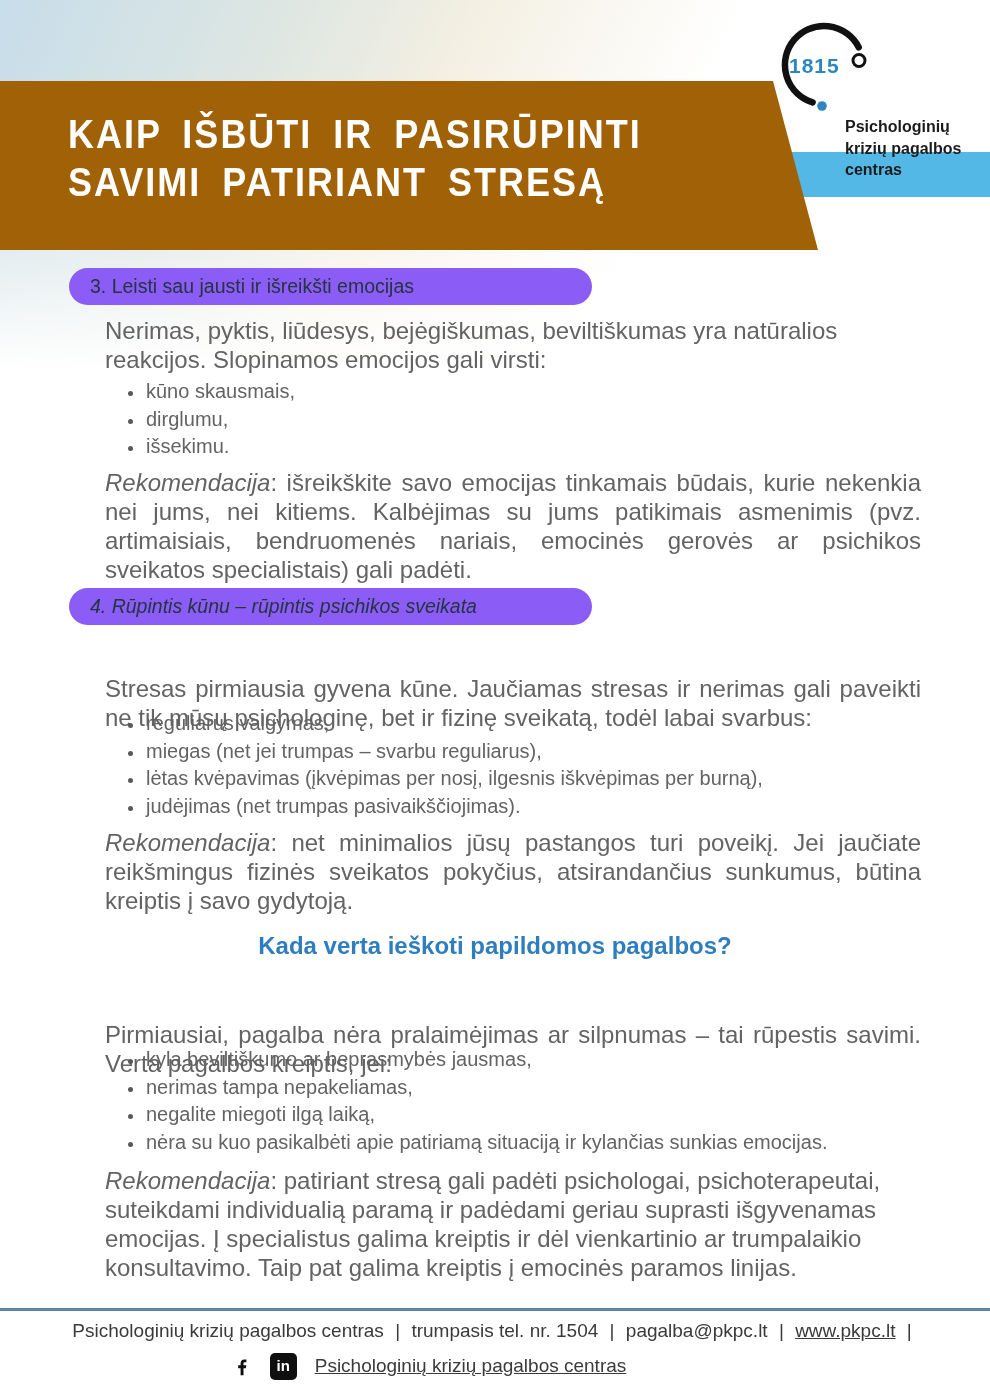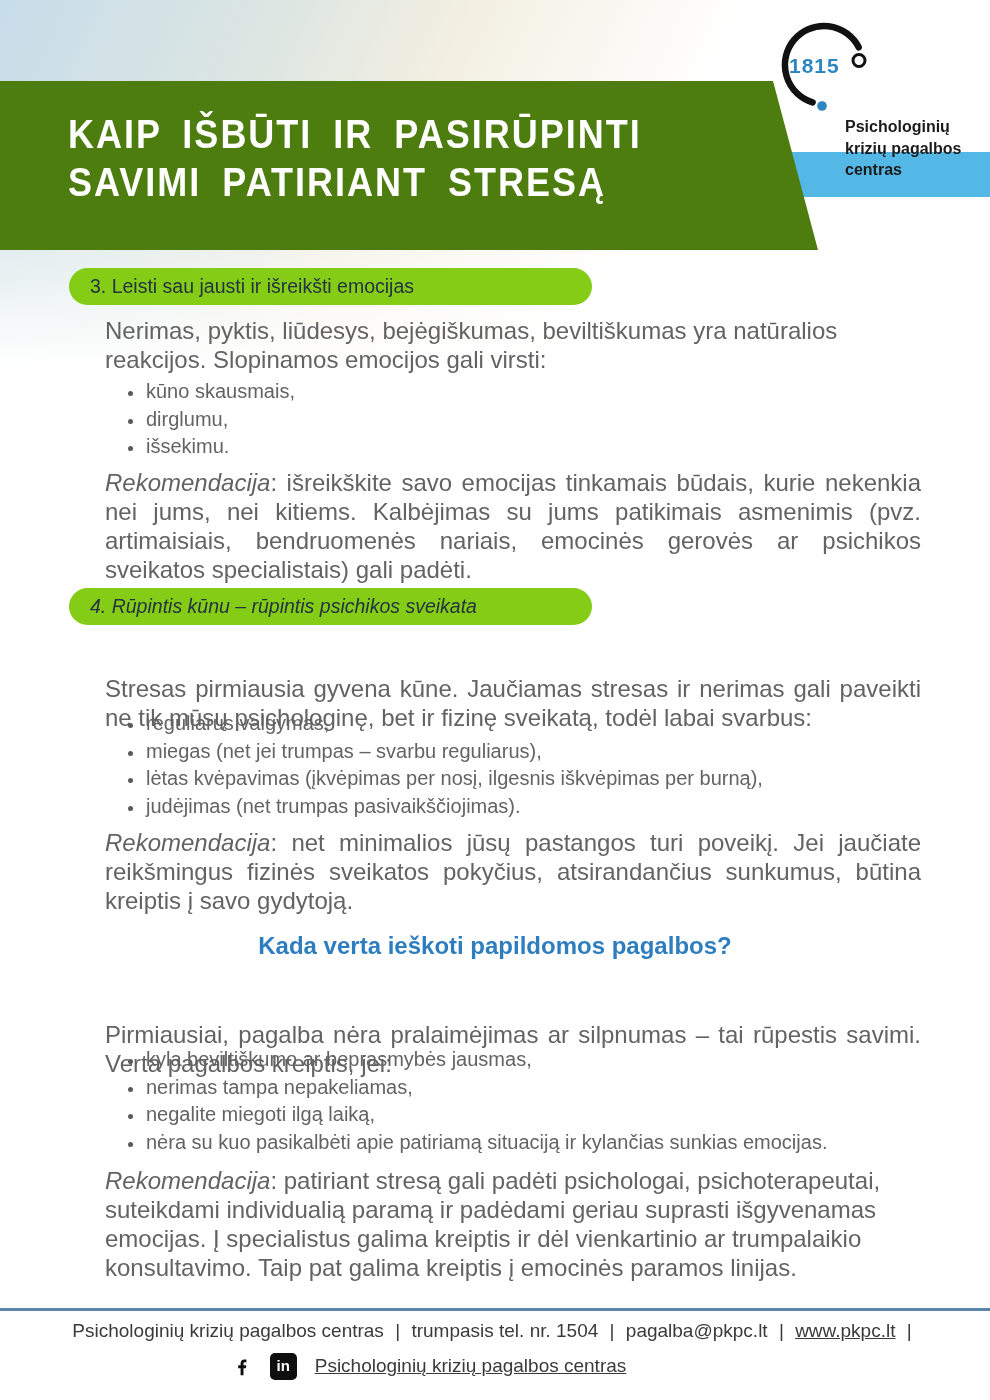--- a/index.html
+++ b/index.html
@@ -12,40 +12,40 @@
     background:
       linear-gradient(to bottom, rgba(255,255,255,0) 40%, #ffffff 86%),
       linear-gradient(115deg, #c7ddea 0%, #dde6e2 24%, #f3efe2 40%, #ffffff 63%);
   }
   .top-accent-bar {
     position:absolute; left:745px; top:152px; width:245px; height:45px;
     background:#54b8e7; z-index:1;
   }
   .banner {
     position:absolute; left:0; top:81px; width:820px; height:169px;
-    background:#4d7c0f; z-index:2;
+    background:#a16207; z-index:2;
     clip-path:polygon(0 0, 773px 0, 818px 169px, 0 169px);
   }
   .banner-title {
     position:absolute; left:68px; top:30px; color:#ffffff;
     font-weight:800; font-size:36px; line-height:48px;
     letter-spacing:2px; word-spacing:9px;
   }
   .banner-title .line {
     display:block; transform:scaleY(1.12); transform-origin:left center;
     white-space:nowrap;
   }
   .logo { position:absolute; left:779px; top:22px; width:210px; height:125px; z-index:3; }
   .logo svg { position:absolute; left:0; top:0; }
   .logo-org {
     position:absolute; left:66px; top:74px; color:#1b1b1b;
     font-size:16px; line-height:21.5px; font-weight:600;margin-top:20px;
   }
   .pill {
-    position:absolute; left:69px; width:502px; height:37px; background:#84cc16;
+    position:absolute; left:69px; width:502px; height:37px; background:#8b5cf6;
     border-radius:18.5px; padding-left:21px;
     color:#243442; font-size:19.5px; line-height:37px; white-space:nowrap;
   }
   .body-text {
     position:absolute; left:105px; width:816px;
     font-size:24px; line-height:29px; color:#636363;
   }
   .just { text-align:justify; }
   .blist {
     position:absolute; left:105px; width:816px; margin:0; padding:0 0 0 39px;

